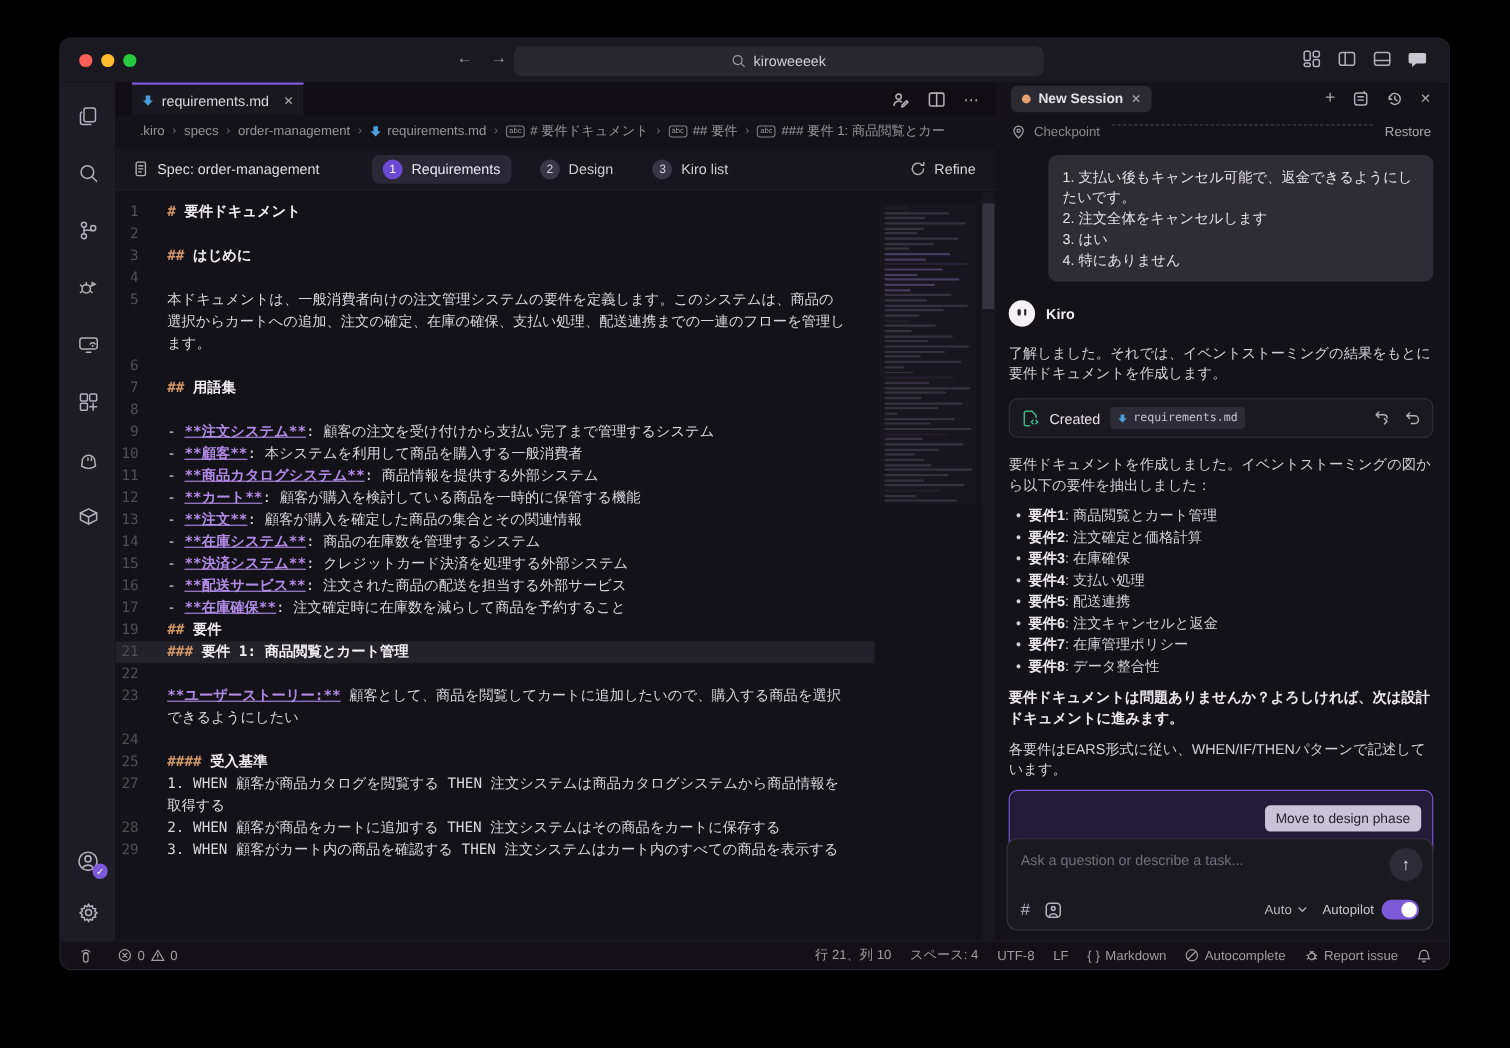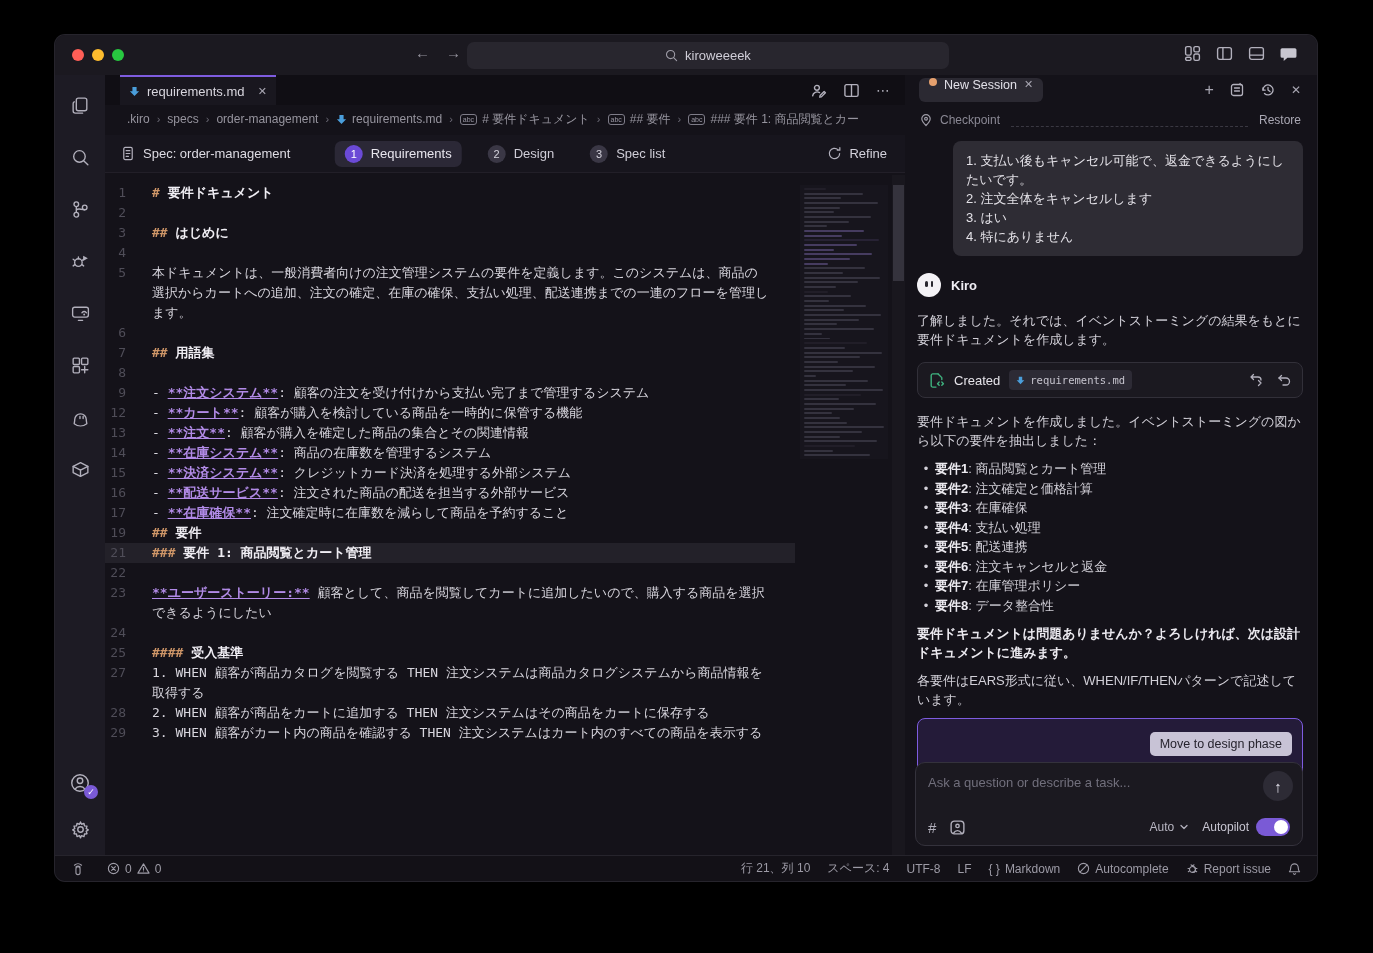--- a/index.html
+++ b/index.html
@@ -72,26 +72,26 @@
   .seg-p { color:#b18ae6; font-weight:bold;text-decoration:underline; }
   .minimap { position:absolute; right:17px; top:10px; width:88px; height:274px;
     display:flex; flex-direction:column; gap:2.7px; padding:3px 4px; background:#17151d; }
   .mm { height:2px; background:#34323e; border-radius:1px; }
   .vscroll { position:absolute; right:0; top:0; bottom:0; width:13px; background:#19171e; }
   .vthumb { position:absolute; left:1px; right:1px; top:10px; height:96px; background:#35333d; }
 
   
   .chat-region { position:absolute; left:860px; right:12px; top:40px; bottom:26px; background:#141219; }
   .chat-tabs { height:26px; margin-top:2px; display:flex; align-items:center; }
-  .chat-tab { display:flex; gap:7px; background:#2b2932; border-radius:6px;
-    height:24px; padding:0 10px; font-size:12.5px; color:#e2e0e8; margin-left:4px; }
+  .chat-tab { display:flex; align-items:center; gap:7px; background:#2b2932; border-radius:6px;
+    height:24px; padding:0 10px; font-size:12.5px; color:#e2e0e8; margin-left:4px;font-weight:bold; }
   .dot { width:8px; height:8px; border-radius:50%; background:#e5a06e; }
   .chat-tab .close { color:#a8a6b2; font-size:11px; }
   .chat-tab-actions { margin-left:auto; display:flex; gap:15px; align-items:center; color:#a8a6b2; padding-right:4px; }
-  .checkpoint { margin-top:10px; display:flex; align-items:flex-end; gap:7px; font-size:12px; color:#8a8894; padding:0 4px; }
+  .checkpoint { margin-top:10px; display:flex; align-items:flex-start; gap:7px; font-size:12px; color:#8a8894; padding:0 4px; }
   .cp-line { flex:1; border-top:1px dashed #3a3842; margin:0 4px; }
   .cp-restore { color:#aaa8b4; }
 
   .chat-flow { position:absolute; left:0; right:0; top:58px; height:585px; overflow:hidden; padding:0 2px; }
   .user-box { margin:8px 0 0 36px; background:#2e2c34; border-radius:8px; padding:10px 13px;
     font-size:13px; line-height:19px; color:#e4e2e8; }
   .kiro-row { margin-top:17px; display:flex; align-items:center; gap:10px; }
   .avatar { width:24px; height:24px; border-radius:50%; background:#f4f2f6; position:relative; }
   .avatar i { position:absolute; top:8px; width:2.6px; height:6px; border-radius:2px; background:#2a2830; }
   .avatar i.e1{ left:8px; } .avatar i.e2{ left:13.5px; }
@@ -332,21 +332,21 @@
         <div class="step active">
           <span class="step-num">1</span>
           <span>Requirements</span>
         </div>
         <div class="step">
           <span class="step-num">2</span>
           <span>Design</span>
         </div>
         <div class="step">
           <span class="step-num">3</span>
-          <span>Spec list</span>
+          <span>Kiro list</span>
         </div>
       </div>
       <div class="refine">
         <svg width="15" height="15" viewBox="0 0 16 16" class="icon-stroke">
             <path d="M13.5 8 a5.5 5.5 0 1 1 -1.8 -4.1"></path>
             <path d="M13.7 1.8 V4.5 H11"></path>
           </svg>
         <span>Refine</span>
       </div>
     </div>
@@ -381,20 +381,28 @@
             <span class="ln">7</span>
             <span class="lt"><span class="seg-h">## </span><span class="seg-b">用語集</span></span>
           </div>
           <div class="line">
             <span class="ln">8</span>
             <span class="lt">&nbsp;</span>
           </div>
           <div class="line">
             <span class="ln">9</span>
             <span class="lt"><span>- </span><span class="seg-p">**注文システム**</span><span>: 顧客の注文を受け付けから支払い完了まで管理するシステム</span></span>
+          </div>
+          <div class="line">
+            <span class="ln">10</span>
+            <span class="lt"><span>- </span><span class="seg-p">**顧客**</span><span>: 本システムを利用して商品を購入する一般消費者</span></span>
+          </div>
+          <div class="line">
+            <span class="ln">11</span>
+            <span class="lt"><span>- </span><span class="seg-p">**商品カタログシステム**</span><span>: 商品情報を提供する外部システム</span></span>
           </div>
           <div class="line">
             <span class="ln">12</span>
             <span class="lt"><span>- </span><span class="seg-p">**カート**</span><span>: 顧客が購入を検討している商品を一時的に保管する機能</span></span>
           </div>
           <div class="line">
             <span class="ln">13</span>
             <span class="lt"><span>- </span><span class="seg-p">**注文**</span><span>: 顧客が購入を確定した商品の集合とその関連情報</span></span>
           </div>
           <div class="line">

